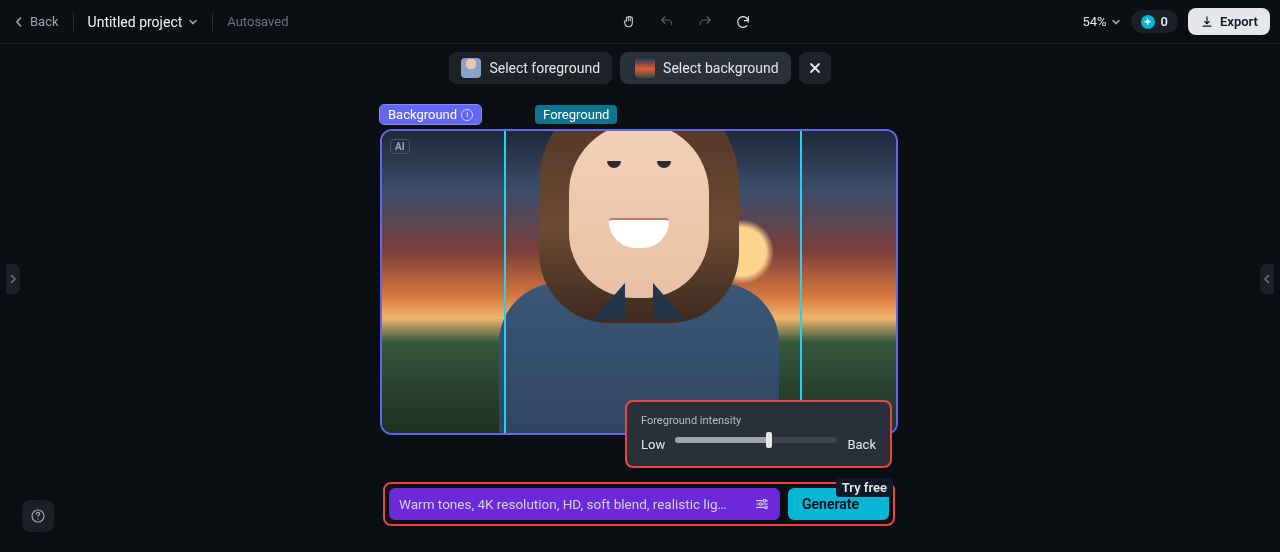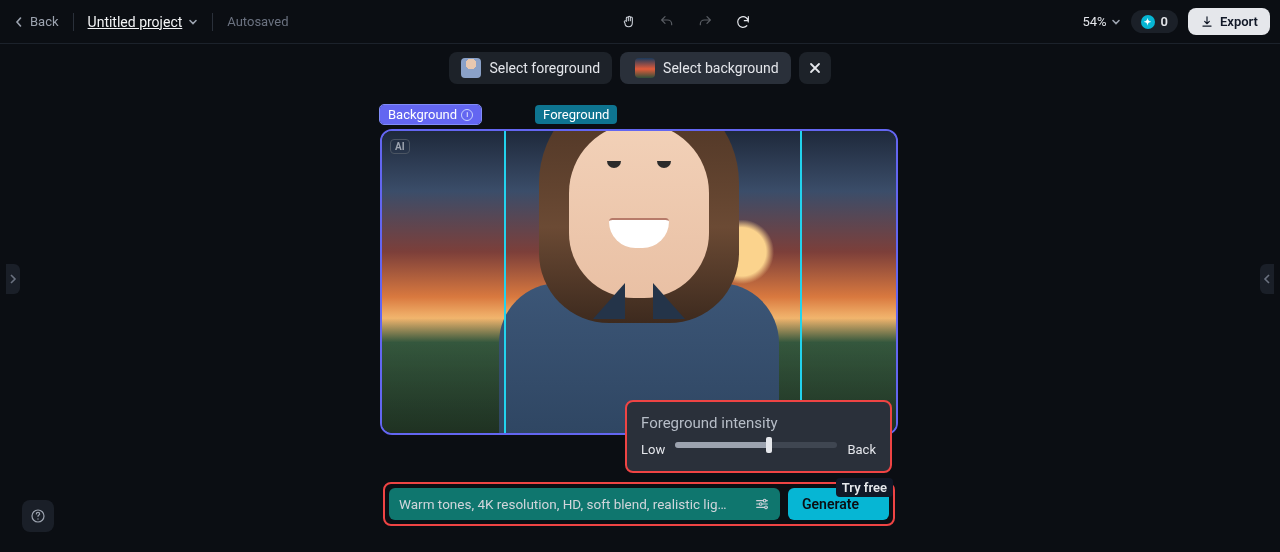--- a/index.html
+++ b/index.html
@@ -18,21 +18,21 @@
   height: 44px;
   display: flex;
   align-items: center;
   justify-content: space-between;
   padding: 0 10px 0 14px;
   border-bottom: 1px solid #1c222b;
 }
 .tb-left, .tb-center, .tb-right { display: flex; align-items: center; gap: 10px; }
 .tb-back { display: flex; align-items: center; gap: 6px; color: #9ca3af; font-size: 13px; cursor: pointer; }
 .tb-divider { width: 1px; height: 18px; background: #2a303a; margin: 0 4px; }
-.tb-title { font-size: 14px; color: #f3f4f6; display: flex; align-items: center; gap: 6px; text-decoration: underline; }
+.tb-title { font-size: 14px; color: #f3f4f6; display: flex; align-items: center; gap: 6px; }
 .tb-autosave { font-size: 13px; color: #6b7280; }
 .tb-iconbtn { width: 28px; height: 28px; display: flex; align-items: center; justify-content: center; color: #9ca3af; border-radius: 6px; }
 .tb-iconbtn.disabled { opacity: 0.4; }
 .tb-zoom { font-size: 13px; color: #e4e6eb; display: flex; align-items: center; gap: 4px; }
 .credit-pill { display: flex; align-items: center; gap: 6px; background: #1b2028; border-radius: 14px; padding: 4px 10px; font-weight: 600; font-size: 13px; }
 .credit-dot { width: 14px; height: 14px; border-radius: 50%; background: #06b6d4; display: flex; align-items: center; justify-content: center; color: #fff; font-size: 9px; }
 .export-btn { display: flex; align-items: center; gap: 6px; background: #e5e7eb; color: #111827; font-weight: 600; font-size: 13px; padding: 6px 12px; border-radius: 8px; }
 
 
 .sel-pills { display: flex; align-items: center; gap: 8px; justify-content: center; margin-top: 8px; }
@@ -99,35 +99,35 @@
 .fg-guides .gv.l { left:122px; } .fg-guides .gv.r { right:94px; }
 
 .ai-chip { position:absolute; top:8px; left:8px; font-size:10px; font-weight:700; color:#9ca3af; border:1px solid #4b5563; border-radius:4px; padding:1px 4px; }
 
 
 .intensity-card {
   position:absolute; left:625px; top:400px; width:267px;
   background:#2a303a; border-radius:8px; padding:12px 14px 14px;
   border:2px solid #ef4444;
 }
-.intensity-title { font-size:15px; color:#b6bdc7; margin-bottom:10px; }
+.intensity-title { font-size:11px; color:#b6bdc7; margin-bottom:10px; }
 .intensity-row { display:flex; gap:10px; }
 .intensity-end { font-size:13px; color:#e4e6eb; }
 .slider { position:relative; flex:1; height:6px; background:#3f4651; border-radius:3px; }
 .slider-fill { position:absolute; left:0; top:0; bottom:0; background:#9ca3af; border-radius:3px; }
 .slider-thumb { position:absolute; top:50%; transform:translate(-50%,-50%); width:6px; height:16px; background:#e5e7eb; border-radius:2px; }
 
 
 .prompt-bar {
   position:absolute; left:383px; top:482px; width:512px;
   border:2px solid #ef4444; border-radius:8px; padding:4px;
   display:flex; align-items:center; gap:8px;
 }
 .prompt-input {
-  flex:1; background:#0f766e; border-radius:6px; padding:8px 10px;
+  flex:1; background:#6d28d9; border-radius:6px; padding:8px 10px;
   font-size:13.5px; color:#d1d5db; white-space:nowrap; overflow:hidden; text-overflow:ellipsis;
   display:flex; align-items:center;
 }
 .prompt-input .settings { margin-left:auto; color:#9ca3af; }
 .gen-btn {
   position:relative; background:#06b6d4; color:#0b0e13; font-weight:600;
   padding:8px 30px 8px 14px; border-radius:6px; font-size:14px;
   display:flex; align-items:center; gap:6px;
 }
 .tryfree {

